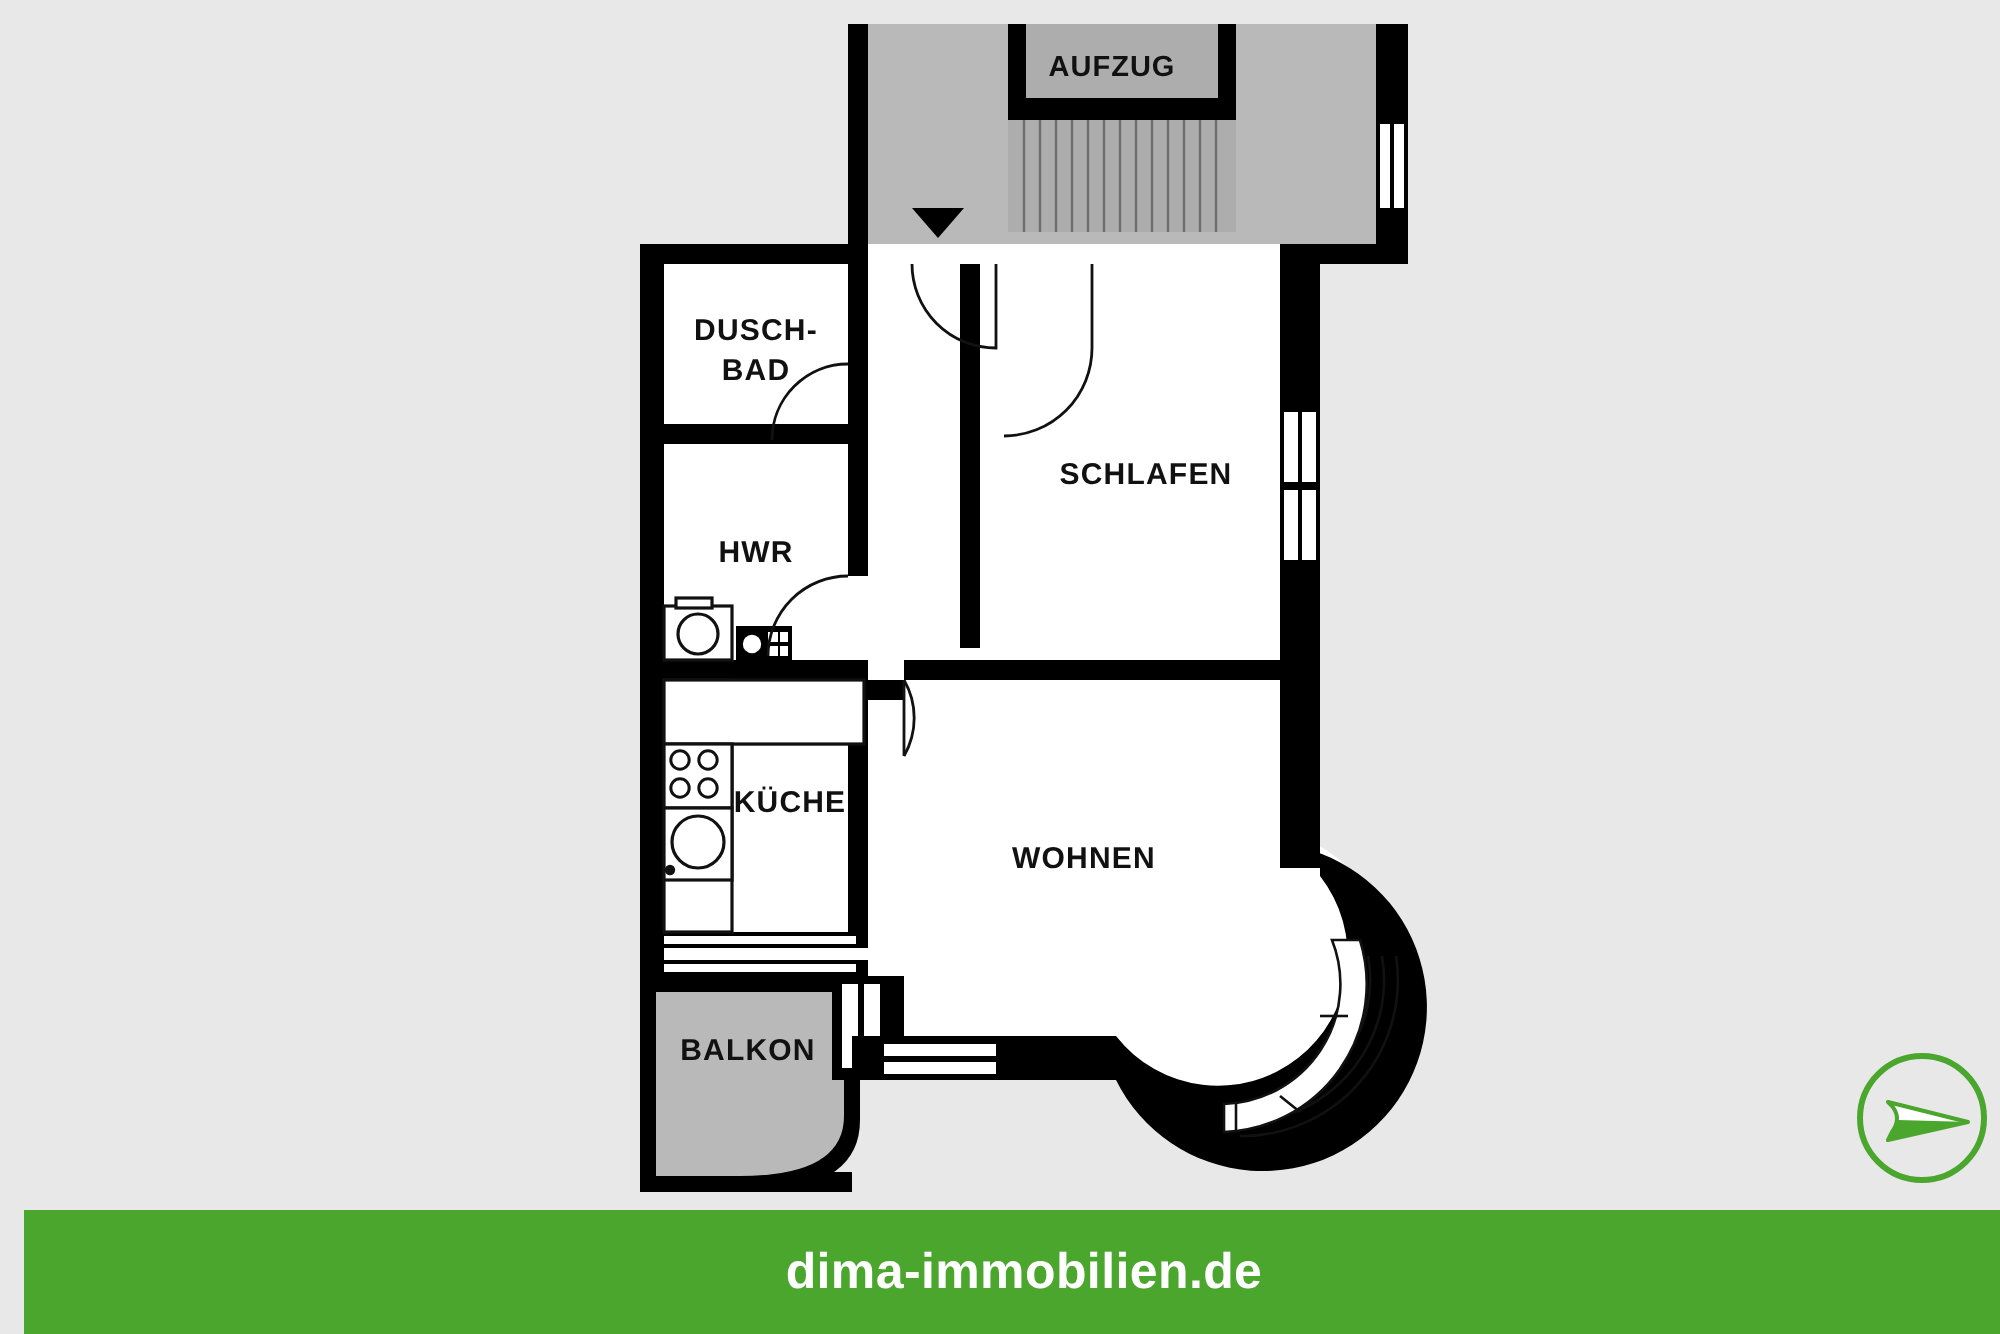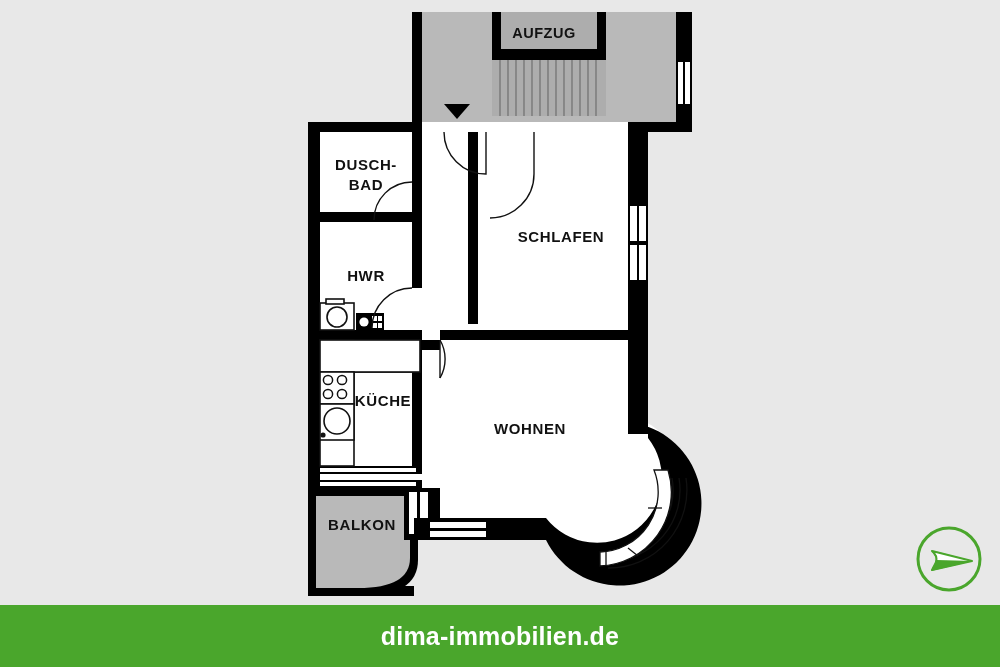--- a/index.html
+++ b/index.html
@@ -11,20 +11,21 @@
     width: 1000px;
     height: 667px;
     position: relative;
     overflow: hidden;
     font-family: "Liberation Sans", sans-serif;
   }
   #stage {
     position: absolute;
     inset: 0;
     background: #e8e8e8;
+    margin-left: 12px;
   }
   #floorplan-svg {
     position: absolute;
     left: 0;
     top: 0;
     width: 1000px;
     height: 667px;
     display: block;
   }
   .room-label {

